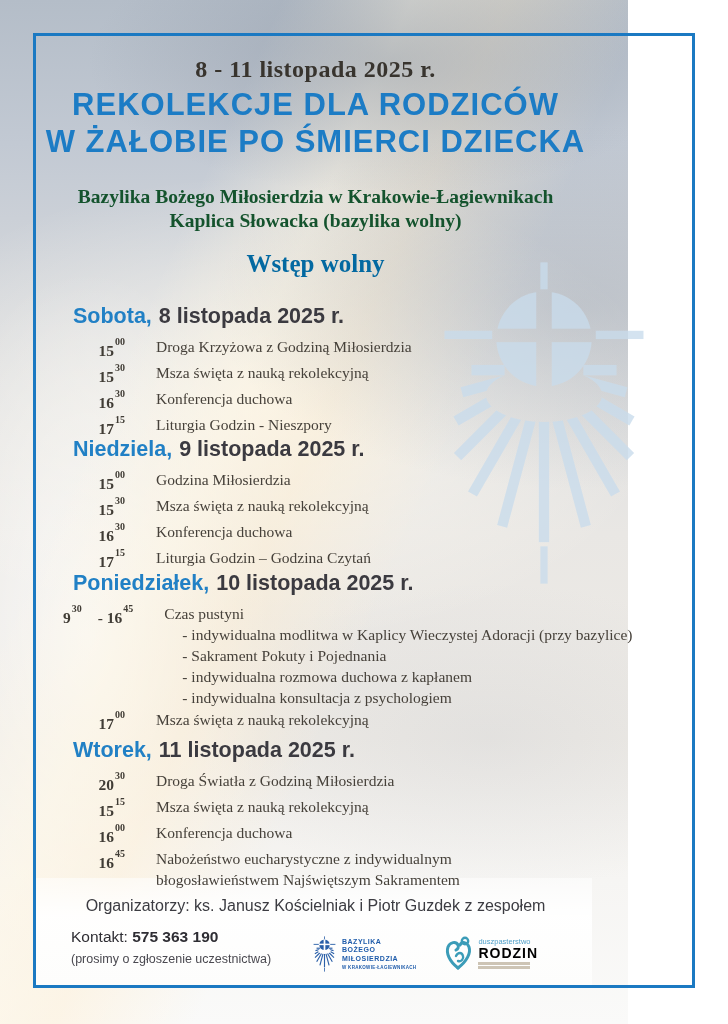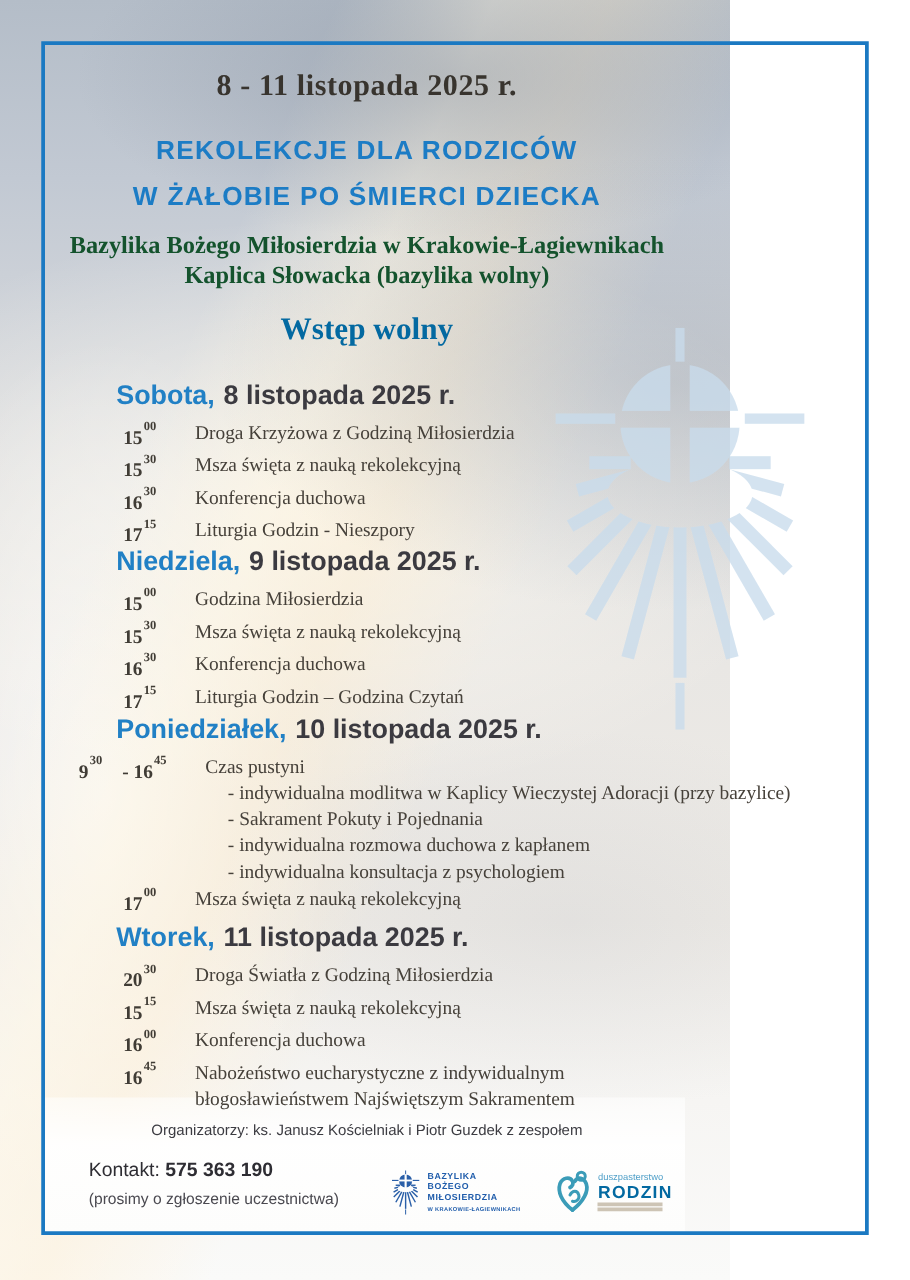--- a/index.html
+++ b/index.html
@@ -1,18 +1,18 @@
 <!DOCTYPE html>
 <html><head>
 <meta charset="utf-8">
 <style>
   html,body{margin:0;padding:0;}
   body{width:728px;height:1024px;position:relative;overflow:hidden;
        font-family:"Liberation Sans", sans-serif;}
-  .page{position:absolute;inset:0;width:584px;height:1024px;}
+  .page{position:absolute;inset:0;width:628px;height:1024px;}
 
   
   .sky{position:absolute;inset:0;
     background:
       radial-gradient(ellipse 430px 190px at 62% 6%,  rgba(125,135,150,0.40), rgba(125,135,150,0) 70%),
       radial-gradient(ellipse 520px 260px at 92% 30%, rgba(140,150,163,0.32), rgba(140,150,163,0) 70%),
       linear-gradient(114deg, rgba(255,255,255,0) 26%, rgba(255,246,226,0.55) 38%,
                       rgba(255,238,208,0.45) 47%, rgba(255,255,255,0) 60%),
       radial-gradient(ellipse 620px 360px at 42% 40%, rgba(255,251,242,0.75), rgba(255,251,242,0) 65%),
       radial-gradient(ellipse 260px 520px at 14% 62%, rgba(255,255,255,0.70), rgba(255,255,255,0) 70%),
@@ -27,58 +27,58 @@
     border:3px solid #1b79c2;box-sizing:border-box;}
 
   
   .watermark{position:absolute;left:430px;top:262px;width:228px;height:322px;
     color:#c9dcec;opacity:0.78;}
 
   
   .center-band{position:absolute;left:36px;right:33px;text-align:center;}
   .date-range{top:56px;font-family:"Liberation Serif",serif;font-weight:700;
     font-size:24px;color:#38342e;letter-spacing:0.5px;}
-  .main-title{top:102px;font-size:21px;line-height:37px;font-weight:700;
+  .main-title{top:86px;font-size:31px;line-height:37px;font-weight:700;
     color:#1c7cc5;letter-spacing:1px;}
   .location{top:185px;font-family:"Liberation Serif",serif;font-weight:700;
     font-size:19.5px;line-height:24px;color:#14532d;}
   .admission{top:250px;font-family:"Liberation Serif",serif;font-weight:700;
     font-size:25px;color:#0369a1;}
 
   
   .day{position:absolute;left:63px;width:600px;}
-  .day h2{margin:0 0 6px 30px;font-size:21.5px;line-height:27px;font-weight:700;color:#3b3a40;}
+  .day h2{margin:0 0 6px 10px;font-size:21.5px;line-height:27px;font-weight:700;color:#3b3a40;}
   .day h2 .day-name{color:#2180c5;}
   .day h2 .day-date{font-weight:600;margin-left:7px;}
   .day ul{list-style:none;margin:0;padding:0;}
   .day li{display:flex;align-items:flex-start;margin-bottom:1px;
     font-family:"Liberation Serif",serif;font-size:15.5px;line-height:21px;color:#46413a;}
   .time{flex:0 0 78px;text-align:right;font-weight:700;color:#403c35;white-space:nowrap;}
   .time sup{font-size:10px;font-weight:700;position:relative;top:-5px;left:1px;margin-right:17px;}
   .item-text{margin-left:15px;}
   .subitem{margin-left:18px;}
 
   
   .organizers{position:absolute;left:36px;right:33px;top:897px;text-align:center;
-    font-size:12px;color:#3c3c42;}
+    font-size:16px;color:#3c3c42;}
   .contact{position:absolute;left:71px;top:928px;color:#2e2d33;}
   .contact .line1{font-size:15.5px;}
   .contact .line1 b{font-weight:700;}
   .contact .line2{font-size:12.5px;color:#4a4950;margin-top:6px;}
 
   .logos{position:absolute;left:312px;top:936px;display:flex;align-items:center;}
   .logo{display:flex;align-items:center;}
   .logo-basilica .mark{width:25px;height:36px;color:#2a5fa8;}
   .logo-basilica .ltext{margin-left:5px;color:#1f5cab;}
   .lb1{font-size:7px;font-weight:700;letter-spacing:0.5px;line-height:8.5px;}
   .lb2{font-size:4.5px;font-weight:700;letter-spacing:0.3px;margin-top:2px;}
   .logo-rodzin{margin-left:28px;}
   .logo-rodzin .ltext{margin-left:4px;}
   .lr1{font-size:7.5px;color:#4f9fc8;line-height:8px;}
-  .lr2{font-size:14px;font-weight:700;color:#0369a1;letter-spacing:1px;line-height:14px;}
+  .lr2{font-size:14px;font-weight:700;color:#000000;letter-spacing:1px;line-height:14px;}
   .lr-bars{margin-top:2px;}
   .lr-bars div{height:2.5px;background:#b8ab96;opacity:0.7;margin-bottom:1.5px;width:52px;}
   .logo-prolife{margin-left:34px;}
   .logo-prolife .ltext{margin-left:6px;}
   .lp1{font-size:11px;color:#9d9da5;line-height:13px;}
   .lp2{font-size:12px;font-weight:700;color:#cc2630;line-height:14px;}
 </style>
 </head>
 <body>
 

